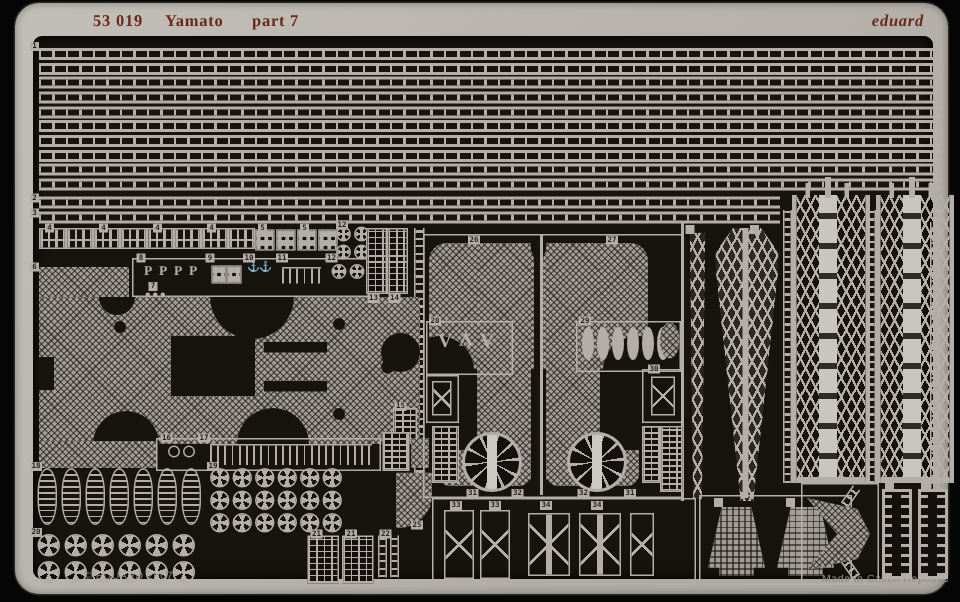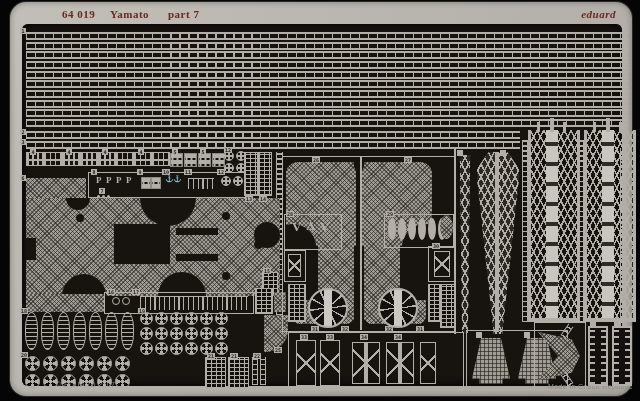--- a/index.html
+++ b/index.html
@@ -70,21 +70,21 @@
   .vgrid{position:absolute;border:2px solid var(--L);box-sizing:border-box;background-color:#14100d;
        background-image:linear-gradient(90deg,transparent calc(50% - 3px),#14100d calc(50% - 3px) calc(50% + 3px),transparent calc(50% + 3px)),
                         repeating-linear-gradient(0deg,var(--L) 0 2px,transparent 2px 6.5px);}
   .cata{position:absolute;width:46px;border-left:3px solid var(--L);border-right:3px solid var(--L);}
 </style>
 </head>
 <body>
 
 <div id="stage">
   <div id="sheet">
-    <span class="hdr" style="left:52px;">64 019</span>
+    <span class="hdr" style="left:52px;">53 019</span>
     <span class="hdr" style="left:100px;">Yamato</span>
     <span class="hdr" style="left:158px;">part 7</span>
     <span class="hdr" style="right:16px;font-style:italic;">eduard</span>
     <div id="well"></div>
   </div>
 
   <span class="ftr" style="left:56px;top:381px;">© EDUARD 2007</span>
   <span class="ftr" style="left:548px;top:383px;">Made in Czech Republic</span>
 
   <span class="tag" style="left:20px;top:28px;">1</span>

